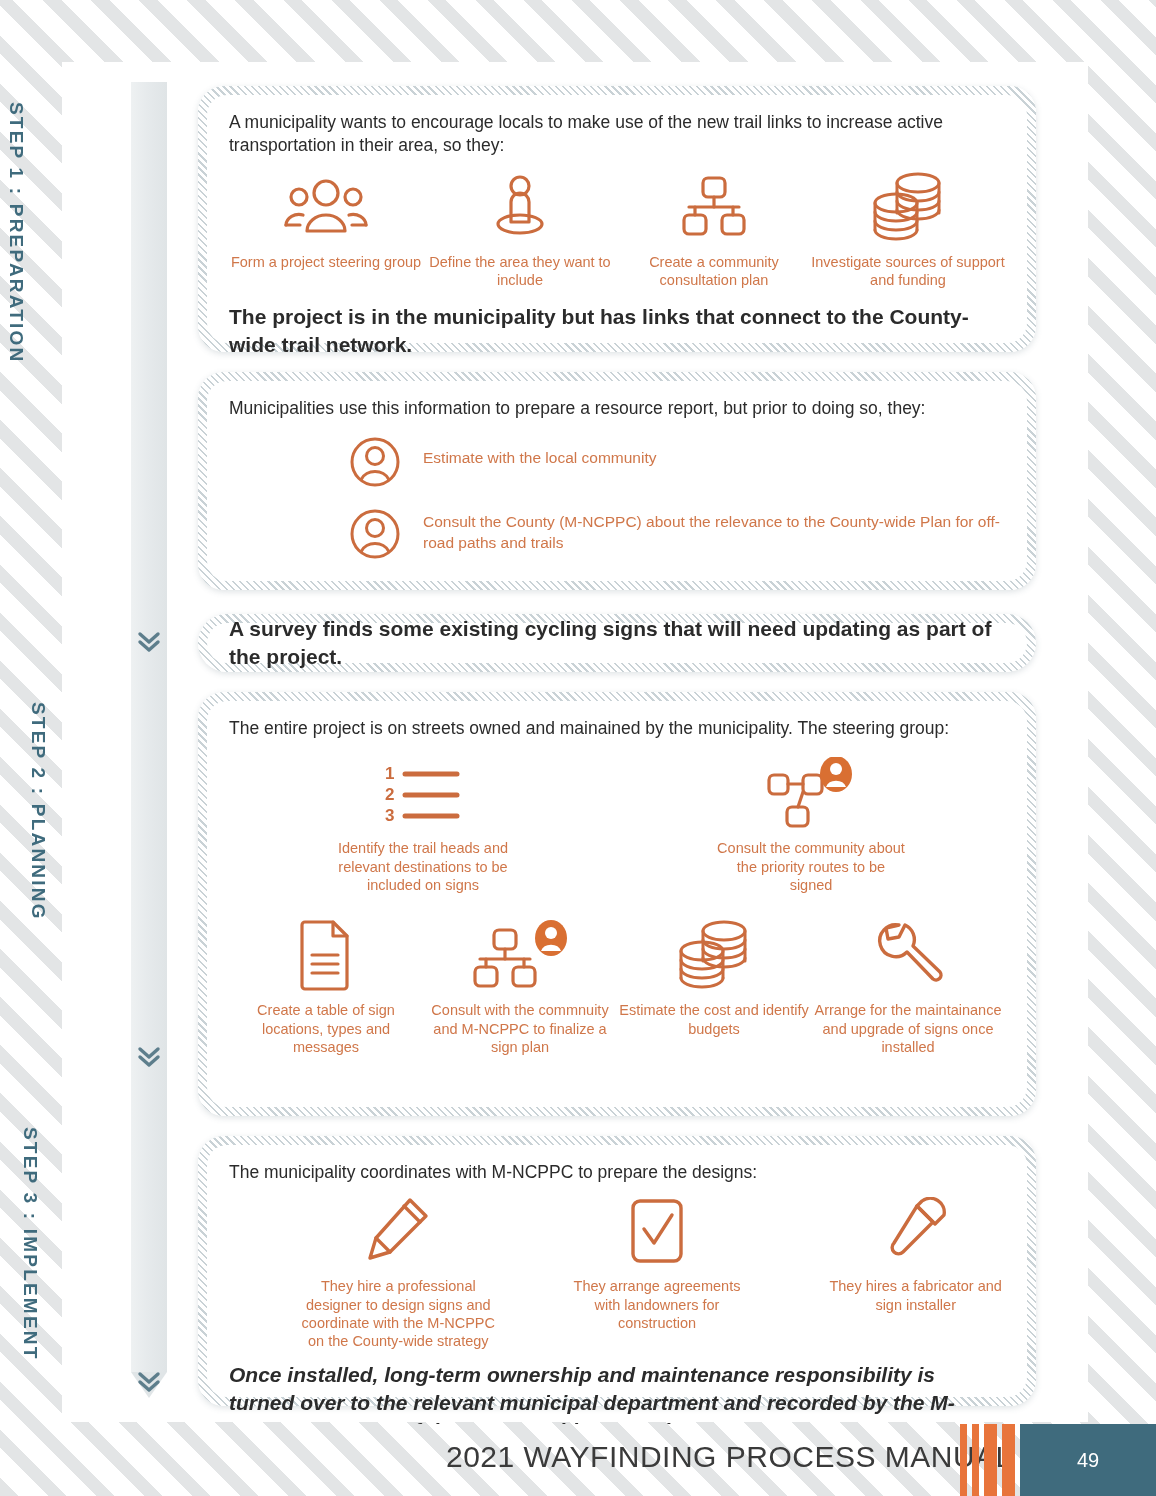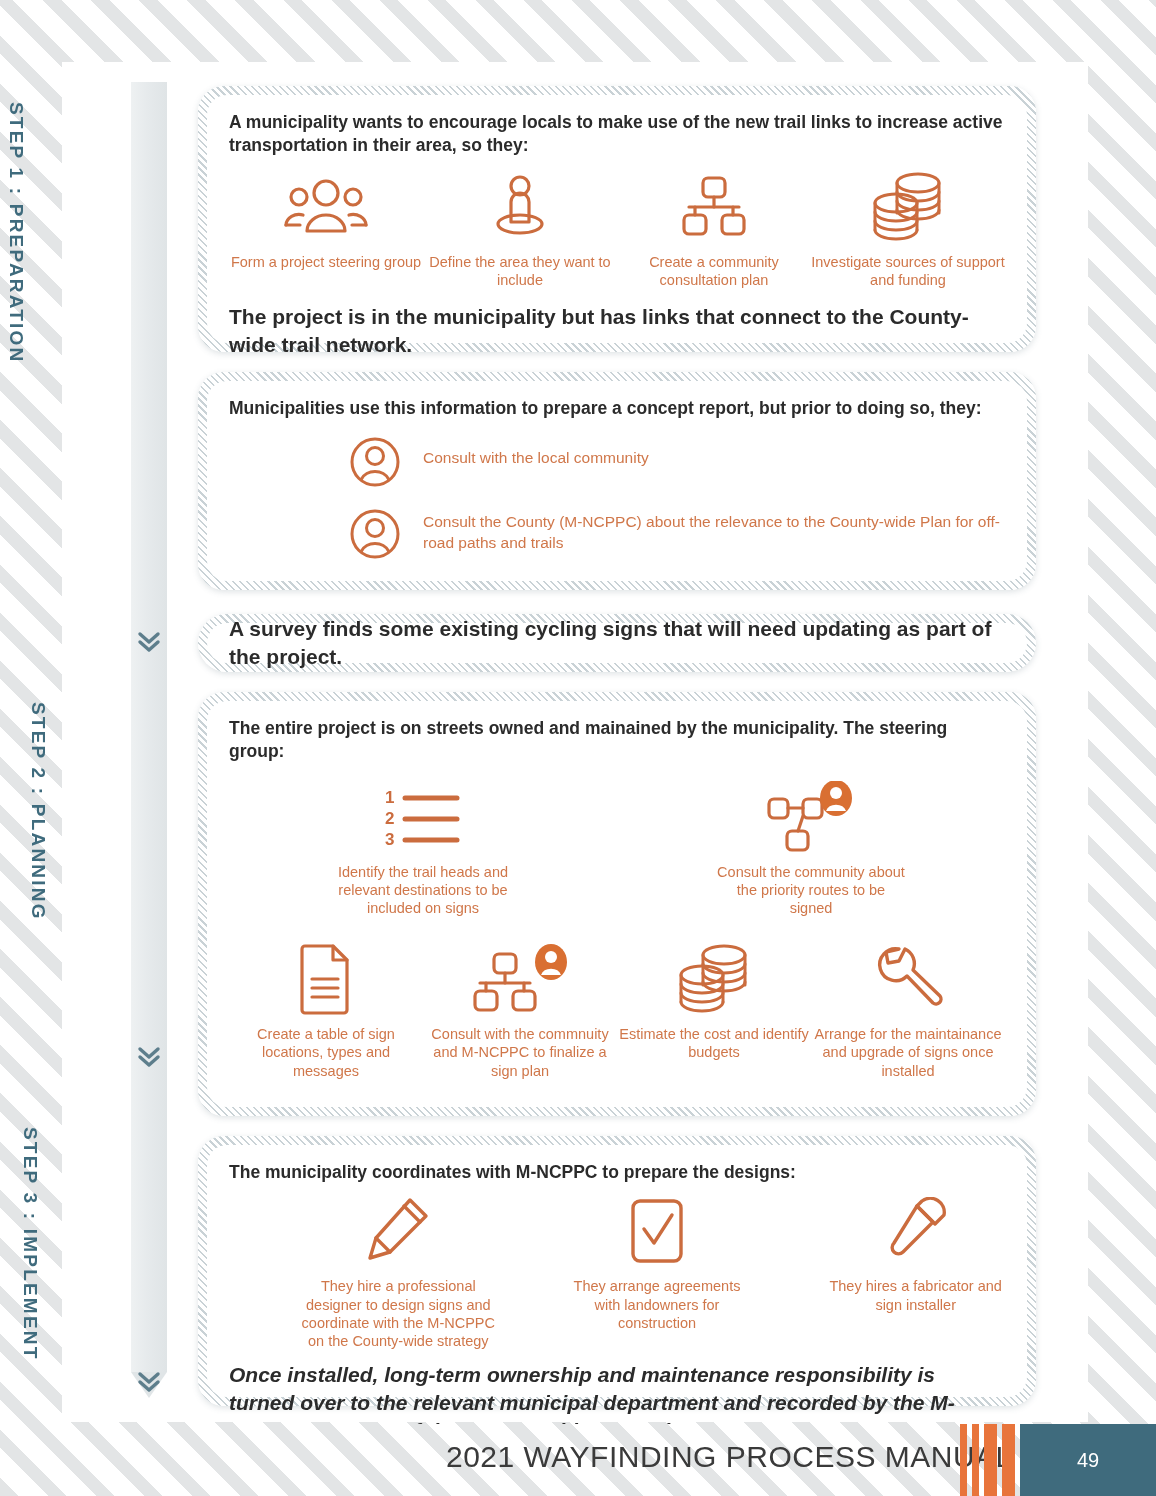--- a/index.html
+++ b/index.html
@@ -57,21 +57,21 @@
   .card-inner{
     width:100%;height:100%;
     background:#fff;border-radius:20px;box-sizing:border-box;
     padding:16px 22px;
     position:relative;
   }
   .card.pill{border-radius:32px;}
   .card.pill .card-inner{border-radius:26px;}
 
   .lead{
-    font-size:17.5px;color:#2b2b2b;font-weight:bold;line-height:1.33;
+    font-size:17.5px;color:#2b2b2b;font-weight:normal;line-height:1.33;
     margin:0 0 6px 0;
   }
   .tail{
     font-size:21px;color:#2b2b2b;font-weight:bold;line-height:1.33;
     margin:0;
   }
   
   .icon-row{display:flex;width:100%;margin:10px 0 4px 0;}
   .icon-cell{flex:1 1 0;display:flex;flex-direction:column;align-items:center;}
   .icon-art{height:78px;display:flex;align-items:center;justify-content:center;}
@@ -219,35 +219,35 @@
       </div>
 
     </div>
 
     <p class="tail" style="margin-top:14px;">The project is in the municipality but has links that connect to the County-wide trail network.</p>
   </div>
 </div>
 
 <div class="card" style="left:198px;top:372px;width:838px;height:218px;">
   <div class="card-inner">
-    <p class="lead">Municipalities use this information to prepare a concept report, but prior to doing so, they:</p>
+    <p class="lead">Municipalities use this information to prepare a resource report, but prior to doing so, they:</p>
 
     <div class="blist ml-ind">
 
       <div class="brow">
         <div class="bico">
           <svg width="52" height="52" viewBox="0 0 52 52">
             <g fill="none" stroke="#cb6c3e" stroke-width="3" stroke-linecap="round" stroke-linejoin="round">
               <circle cx="26" cy="26" r="23"></circle>
               <circle cx="26" cy="20" r="8.5"></circle>
               <path d="M12.5 43 a14.5 12 0 0 1 27 0"></path>
             </g>
           </svg>
         </div>
-        <div class="btxt">Consult with the local community</div>
+        <div class="btxt">Estimate with the local community</div>
       </div>
 
       <div class="brow">
         <div class="bico">
           <svg width="52" height="52" viewBox="0 0 52 52">
             <g fill="none" stroke="#cb6c3e" stroke-width="3" stroke-linecap="round" stroke-linejoin="round">
               <circle cx="26" cy="26" r="23"></circle>
               <circle cx="26" cy="20" r="8.5"></circle>
               <path d="M12.5 43 a14.5 12 0 0 1 27 0"></path>
             </g>

